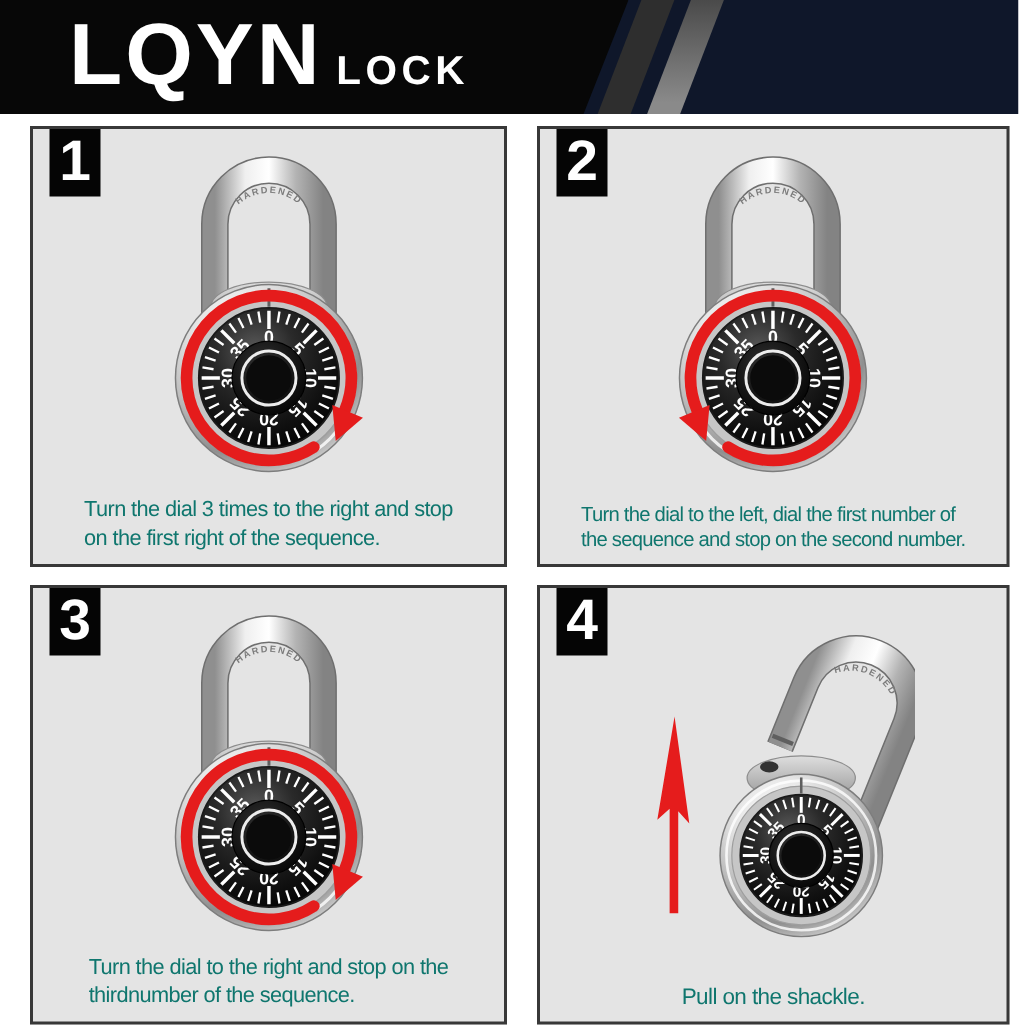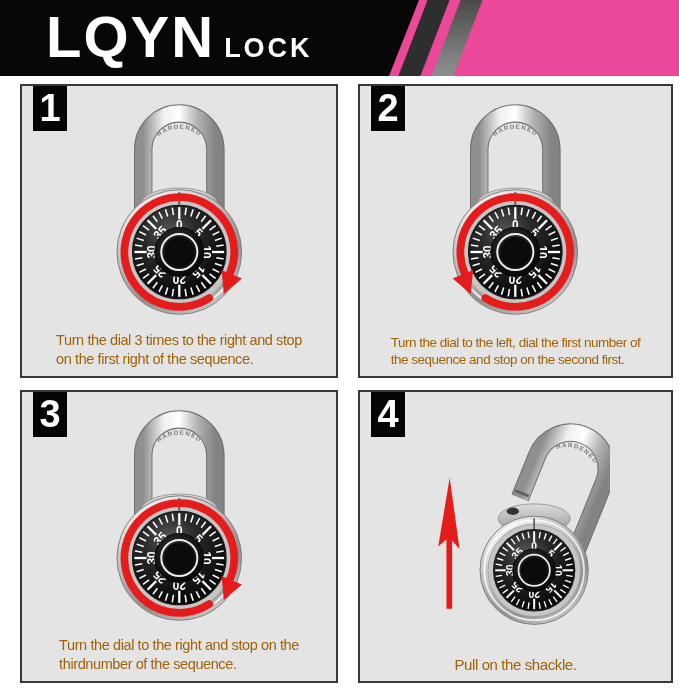--- a/index.html
+++ b/index.html
@@ -2,21 +2,21 @@
 <html style="--banner: #070707; --stripe1: #2e2e2e; --stripe2: #8a8a8a; --panelbg: #e4e4e4; --red: #e51c1c;"><head>
 <meta charset="utf-8">
 <style>
   html,body{margin:0;padding:0;}
   body{
     width:679px;height:689px;overflow:hidden;background:#ffffff;
     font-family:"Liberation Sans","DejaVu Sans",sans-serif;
     position:relative;
   }
   
-  .header{position:relative;width:679px;height:76px;background:#ec4899;}
+  .header{position:relative;width:679px;height:76px;background:#0f172a;}
   .banner-bg{
     position:absolute;left:0;top:0;width:425px;height:76px;
     background:var(--banner,#070707);
     clip-path:polygon(0 0,419px 0,389px 76px,0 76px);
   }
   .stripe{position:absolute;top:0;height:76px;width:22px;}
   .stripe-1{left:413px;background:var(--stripe1,#2e2e2e);transform:skewX(-21deg);}
   .stripe-2{left:446px;background:linear-gradient(180deg,#4a4a4a 0%,var(--stripe2,#8a8a8a) 90%);transform:skewX(-21deg);}
   .brand{
     position:absolute;left:46px;top:0;height:76px;display:flex;align-items:baseline;
@@ -35,21 +35,21 @@
     border:2px solid #383838;box-sizing:border-box;
   }
   .badge{
     position:absolute;left:11px;top:0;width:34px;height:45px;
     background:#050505;color:#ffffff;display:flex;align-items:center;justify-content:center;
     font-size:38px;font-weight:800;z-index:3;
   }
   svg.lock{display:block;margin:2px auto 0;height:246px;}
   .caption{position:absolute;left:4px;right:4px;bottom:7px;}
   .cap-inner{margin:0 auto;width:max-content;max-width:100%;text-align:left;
-    color:#a16207;font-size:14.5px;line-height:1.3;letter-spacing:-0.4px;}
+    color:#0f766e;font-size:14.5px;line-height:1.3;letter-spacing:-0.4px;}
   .panel-1 .cap-inner{font-size:13.5px;letter-spacing:-0.5px;}
   .cap-line:empty{display:none;}
   .panel-3 .cap-inner{text-align:center;font-size:15px;margin-top:12px;}
 </style>
 </head>
 <body>
 
 <svg width="0" height="0" style="position:absolute" aria-hidden="true">
   <defs>
     <radialGradient id="gradChrome" cx="38%" cy="30%" r="75%">
@@ -236,21 +236,21 @@
         <circle cx="115" cy="200" r="22" fill="none" stroke="#ededed" stroke-width="2.4"></circle>
         <circle cx="115" cy="200" r="18.5" fill="#0b0b0b"></circle>
         <g transform="translate(230,0) scale(-1,1)">
           <path d="M151.5,256.2 A67,67 0 1 1 176.7,226.2" fill="none" stroke="#e51c1c" stroke-width="9.5" stroke-linecap="round"></path>
           <polygon points="191.4,232.4 166.5,221.9 169.3,251.3" fill="#e51c1c"></polygon>
         </g>
       </svg>
     <div class="caption">
       <div class="cap-inner">
         <div class="cap-line">Turn the dial to the left, dial the first number of</div>
-        <div class="cap-line">the sequence and stop on the second first.</div>
+        <div class="cap-line">the sequence and stop on the second number.</div>
       </div>
     </div>
   </div>
 
   <div class="panel panel-2">
     <div class="badge">3</div>
     <svg class="lock" viewBox="0 0 230 300">
         <path d="M71,176 L71,75 A44,44 0 0 1 159,75 L159,176" fill="none" stroke="#6f6f6f" stroke-width="22.5"></path>
         <path d="M71,176 L71,75 A44,44 0 0 1 159,75 L159,176" fill="none" stroke="url(#gradShackle)" stroke-width="20"></path>
         <path id="eng2" d="M79,78 A37,37 0 0 1 151,78" fill="none"></path>

